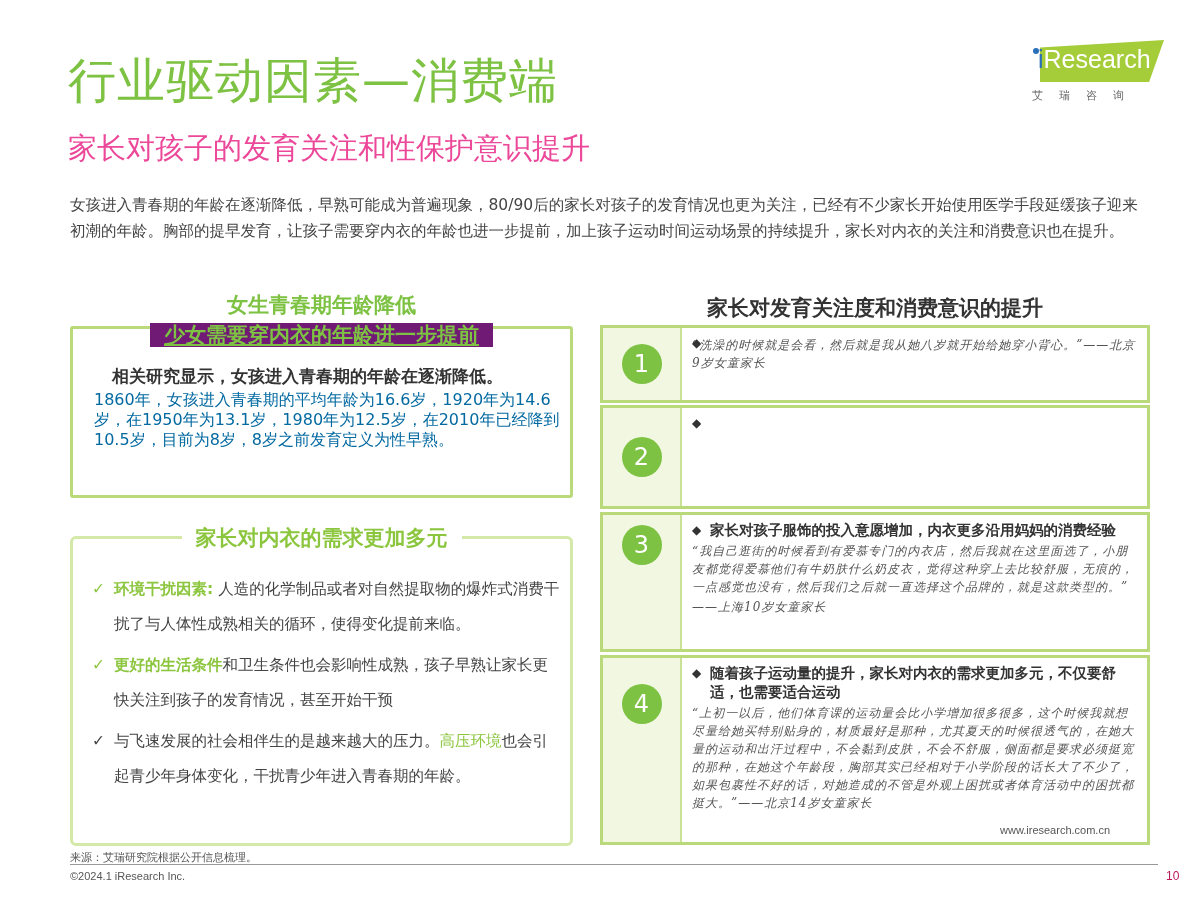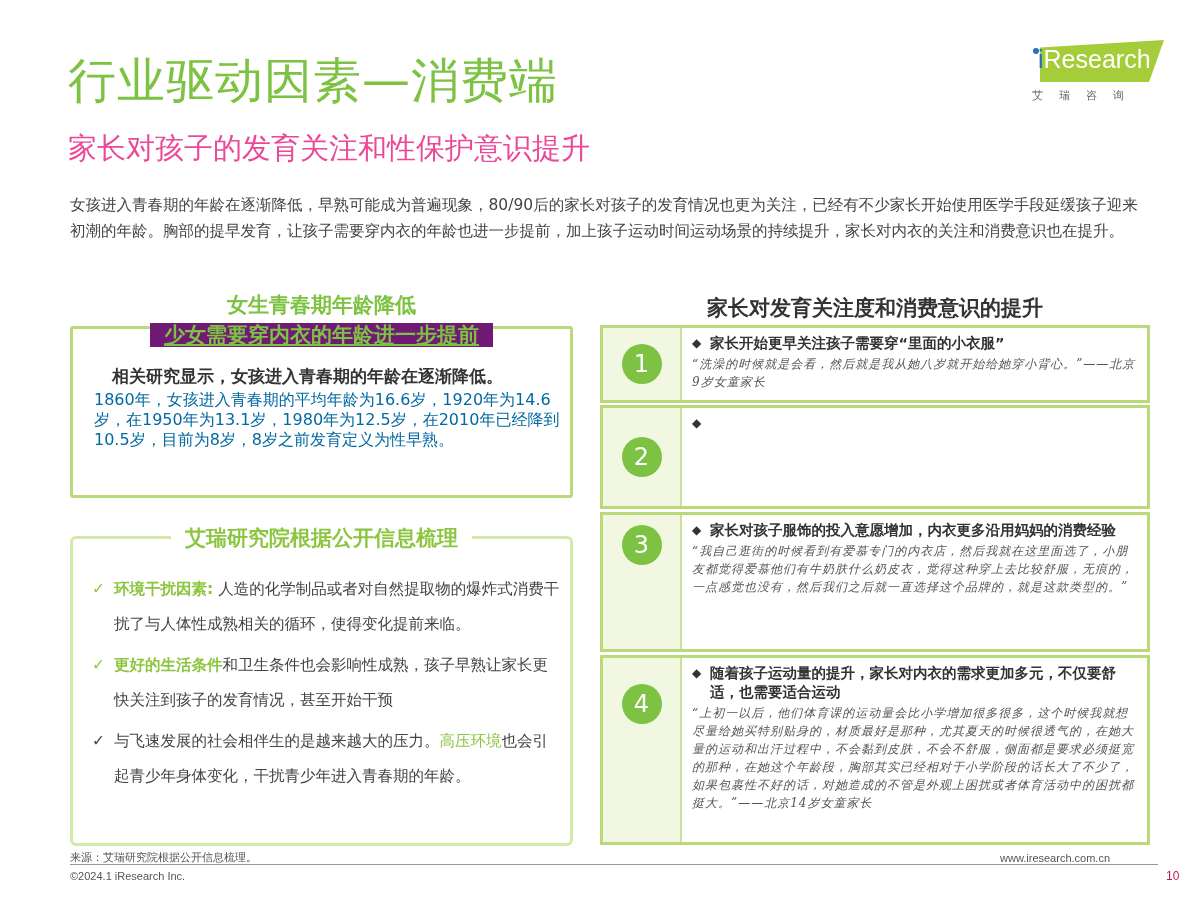--- a/index.html
+++ b/index.html
@@ -37,21 +37,21 @@
   .card .num-col { width: 79px; background: #f1f7e1; border-right: 2px solid #c9e297; display: flex; justify-content: center; }
   .card .num { width: 40px; height: 40px; border-radius: 50%; background: #7dc242; color: #fff; font-size: 24px; text-align: center; line-height: 40px; }
   .card .content { flex: 1; padding: 6px 8px 4px 10px; }
   .card .head { font-size: 14.5px; font-weight: bold; color: #333; line-height: 19px; padding-left: 18px; position: relative; }
   .card .head .dia { position: absolute; left: 0; top: 0; font-size: 12px; }
   .card .quote { font-family: "DejaVu Serif", "Liberation Serif", serif; font-style: italic; font-size: 12px; color: #555; line-height: 18px; letter-spacing: 1px; margin-top: 2px; }
 
   .source { position: absolute; left: 70px; top: 850px; font-size: 11px; color: #555; }
   .rule { position: absolute; left: 70px; top: 864px; width: 1088px; height: 1px; background: #999; }
   .copy { position: absolute; left: 70px; top: 870px; font-size: 11px; color: #555; font-family: "Liberation Sans", sans-serif; }
-  .url { position: absolute; left: 1000px; top: 852px; font-size: 11px; color: #555; font-family: "Liberation Sans", sans-serif; }
+  .url { position: absolute; left: 1000px; top: 824px; font-size: 11px; color: #555; font-family: "Liberation Sans", sans-serif; }
   .page { position: absolute; left: 1166px; top: 869px; font-size: 12px; color: #be185d; font-family: "Liberation Sans", sans-serif; }
 </style>
 </head>
 <body>
 
 <div class="title">行业驱动因素—消费端</div>
 <div class="subtitle">家长对孩子的发育关注和性保护意识提升</div>
 
 <div class="logo">
   <div class="logo-badge"></div>
@@ -66,21 +66,21 @@
 <div class="box1-head">
   <div>女生青春期年龄降低</div>
   <div><span>少女需要穿内衣的年龄进一步提前</span></div>
 </div>
 <div class="box1-body">
   <div class="strong">相关研究显示，女孩进入青春期的年龄在逐渐降低。</div>
   <div class="p">1860年，女孩进入青春期的平均年龄为16.6岁，1920年为14.6岁，在1950年为13.1岁，1980年为12.5岁，在2010年已经降到10.5岁，目前为8岁，8岁之前发育定义为性早熟。</div>
 </div>
 
 <div class="box2"></div>
-<div class="box2-head"><span>艾瑞研究院根据公开信息梳理</span></div>
+<div class="box2-head"><span>家长对内衣的需求更加多元</span></div>
 <div class="reasons">
   <div class="reason">
     <span class="check">✓</span>
     <span class="hl">环境干扰因素:</span><span> 人造的化学制品或者对自然提取物的爆炸式消费干扰了与人体性成熟相关的循环，使得变化提前来临。</span>
   </div>
   <div class="reason">
     <span class="check">✓</span>
     <span class="hl">更好的生活条件</span><span>和卫生条件也会影响性成熟，孩子早熟让家长更快关注到孩子的发育情况，甚至开始干预</span>
   </div>
   <div class="reason">
@@ -89,41 +89,42 @@
   </div>
 </div>
 
 <div class="rt-title">家长对发育关注度和消费意识的提升</div>
 
 <div class="card" style="top:325px;height:78px;">
   <div class="num-col" style="align-items:center;">
       <div class="num">1</div>
     </div>
   <div class="content">
-    <div class="head"><span class="dia">◆</span><span>家长开始更早关注孩子需要穿“里面的小衣服”</span></div>
+    <div class="head"><span class="dia">◆</span></div>
     <div class="quote">“洗澡的时候就是会看，然后就是我从她八岁就开始给她穿小背心。”——北京9岁女童家长</div>
   </div>
 </div>
 
 <div class="card" style="top:405px;height:104px;">
   <div class="num-col" style="align-items:center;">
       <div class="num">2</div>
     </div>
   <div class="content">
     <div class="head"><span class="dia">◆</span></div>
   </div>
 </div>
 
 <div class="card" style="top:512px;height:140px;">
   <div class="num-col" style="align-items:flex-start;padding-top:10px;">
       <div class="num">3</div>
     </div>
   <div class="content">
     <div class="head"><span class="dia">◆</span><span>家长对孩子服饰的投入意愿增加，内衣更多沿用妈妈的消费经验</span></div>
     <div class="quote">“我自己逛街的时候看到有爱慕专门的内衣店，然后我就在这里面选了，小朋友都觉得爱慕他们有牛奶肤什么奶皮衣，觉得这种穿上去比较舒服，无痕的，一点感觉也没有，然后我们之后就一直选择这个品牌的，就是这款类型的。”</div>
+    <div class="quote">——上海10岁女童家长</div>
   </div>
 </div>
 
 <div class="card" style="top:655px;height:190px;">
   <div class="num-col" style="align-items:flex-start;padding-top:26px;">
       <div class="num">4</div>
     </div>
   <div class="content">
     <div class="head"><span class="dia">◆</span><span>随着孩子运动量的提升，家长对内衣的需求更加多元，不仅要舒适，也需要适合运动</span></div>
     <div class="quote">“上初一以后，他们体育课的运动量会比小学增加很多很多，这个时候我就想尽量给她买特别贴身的，材质最好是那种，尤其夏天的时候很透气的，在她大量的运动和出汗过程中，不会黏到皮肤，不会不舒服，侧面都是要求必须挺宽的那种，在她这个年龄段，胸部其实已经相对于小学阶段的话长大了不少了，如果包裹性不好的话，对她造成的不管是外观上困扰或者体育活动中的困扰都挺大。”——北京14岁女童家长</div>

